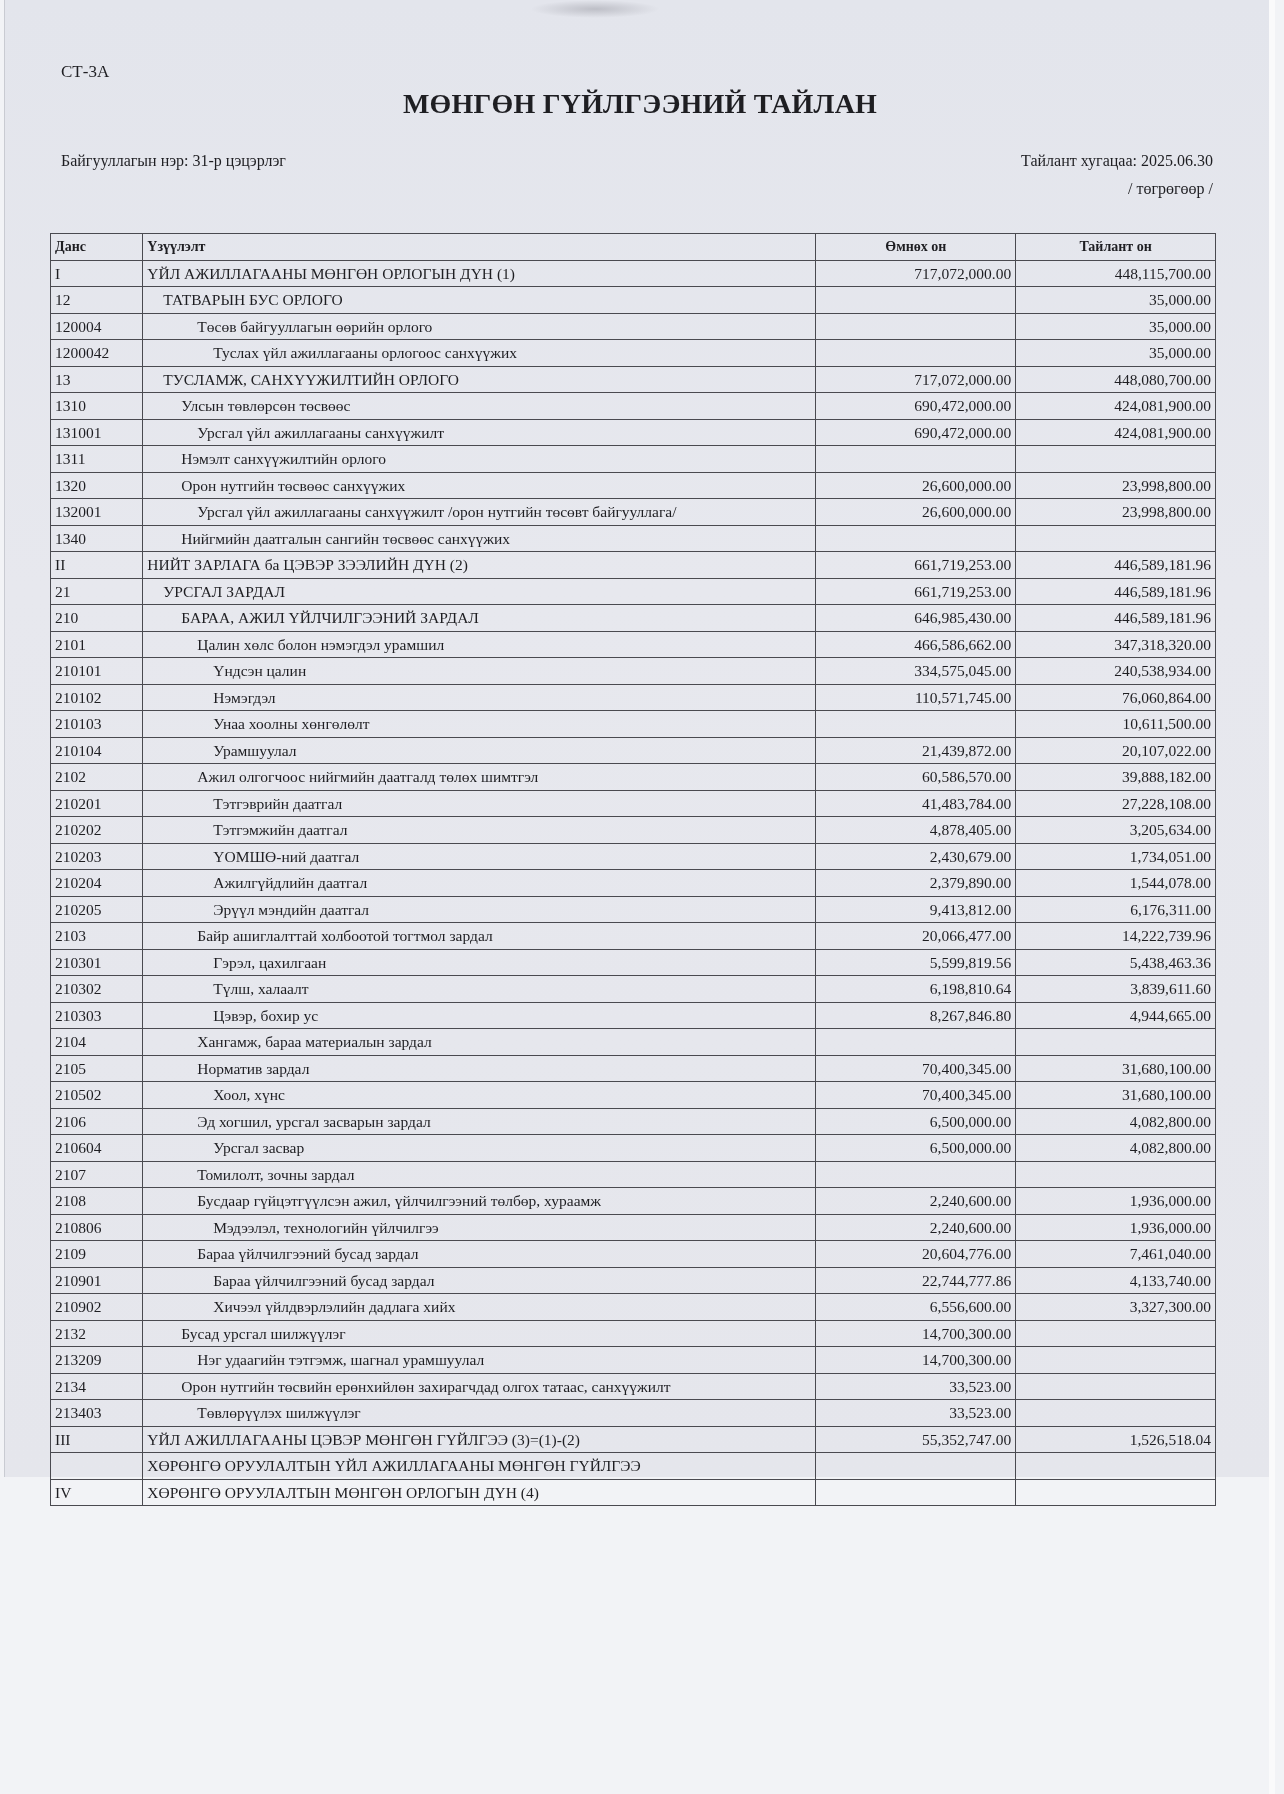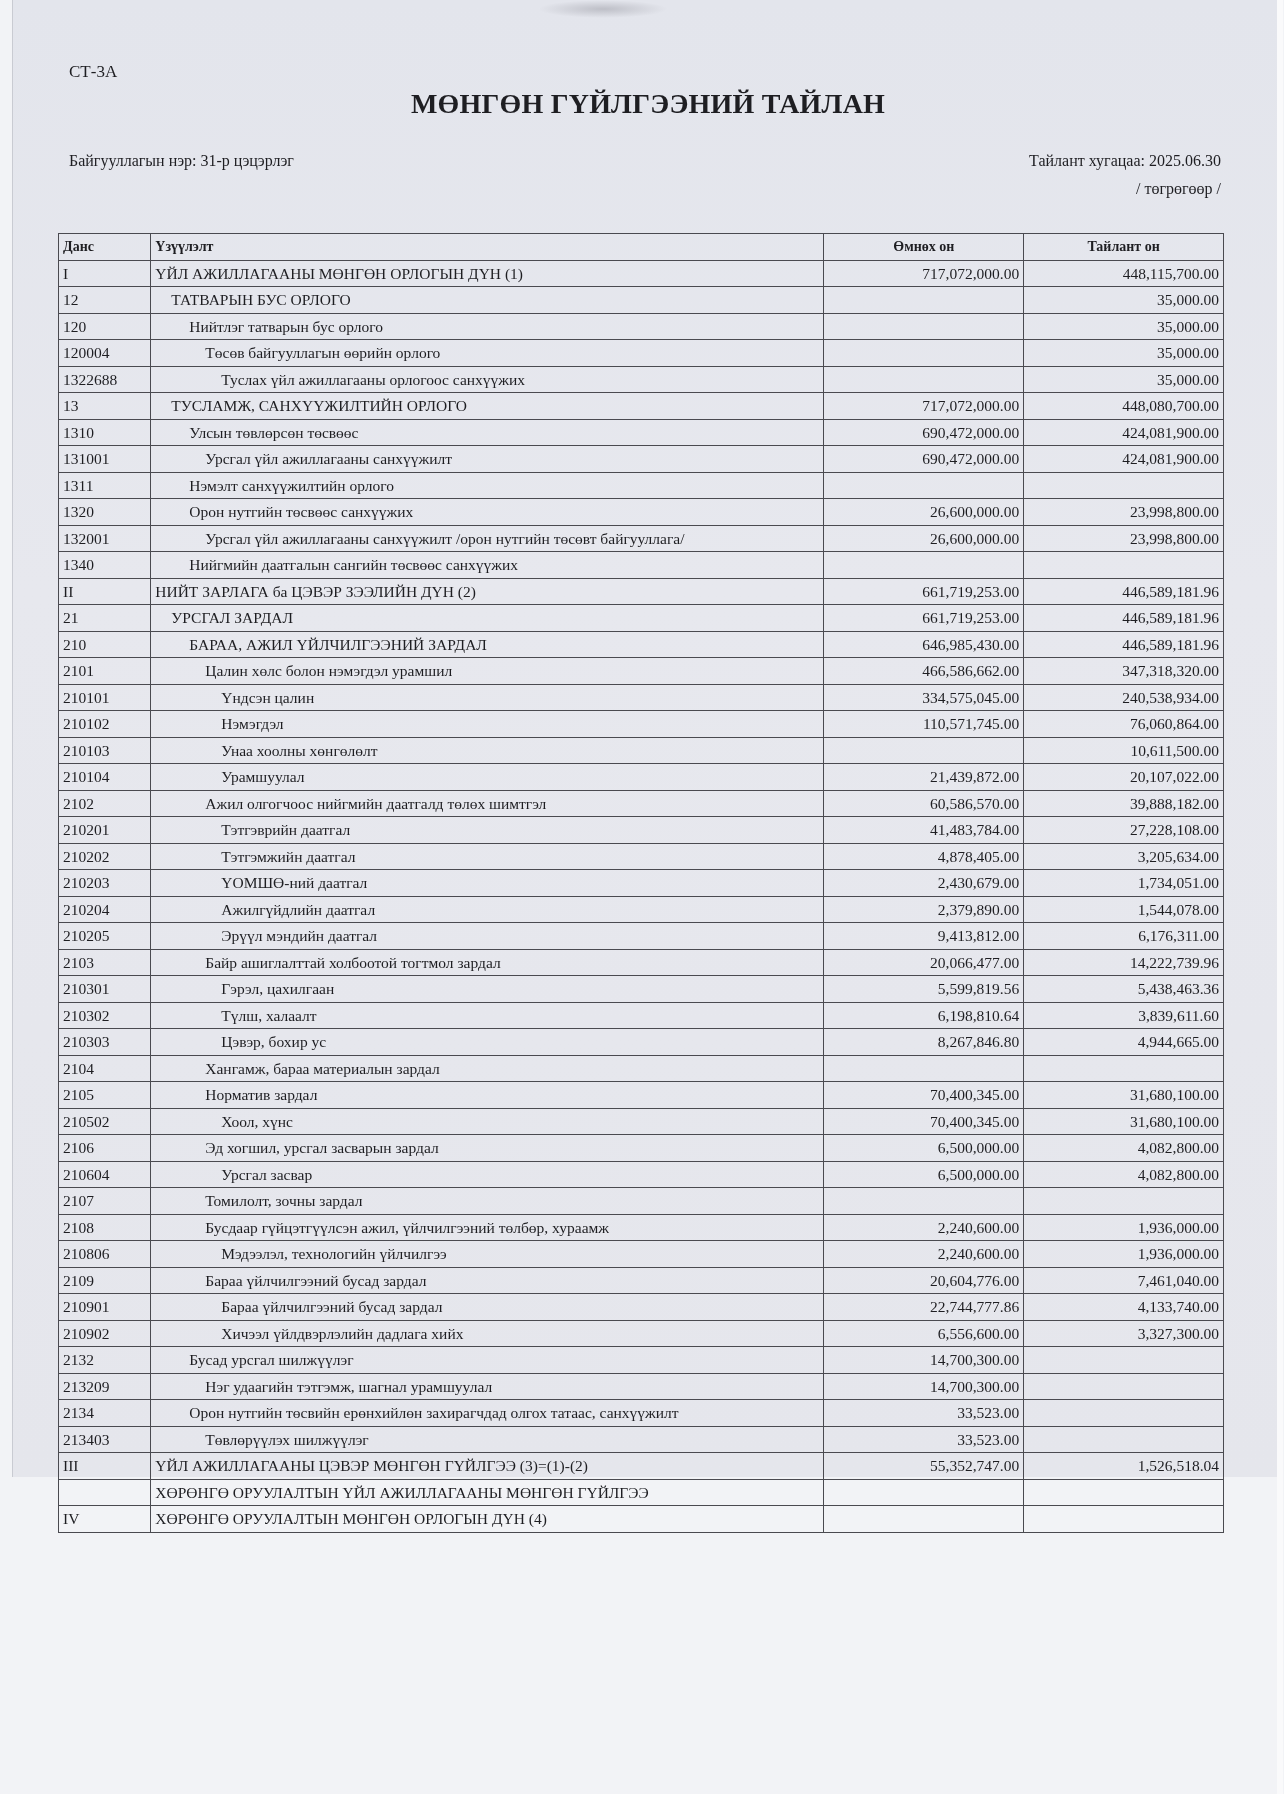--- a/index.html
+++ b/index.html
@@ -3,21 +3,21 @@
 <meta charset="utf-8">
 <style>
   html, body { margin:0; padding:0; }
   body {
     width:1284px; height:1794px; overflow:hidden;
     background:#f2f3f6;
     font-family:"Liberation Serif", "DejaVu Serif", serif;
     color:#1e1e22;
   }
   .page {
-    position:absolute; left:12px; top:0; width:1270px; height:1477px;
+    position:absolute; left:4px; top:0; width:1270px; height:1477px;
     background:linear-gradient(180deg,#e3e5ec 0%,#e7e8ee 40%,#e5e6ec 100%);
     border-left:1px solid #c9cbd2;
   }
   .edge { position:absolute; right:0; top:0; width:6px; height:1794px; background:#fafafb; }
   .form-code { position:absolute; left:56px; top:62px; font-size:17px; }
   .title {
     position:absolute; left:0; right:0; top:88px; text-align:center;
     font-size:28px; font-weight:bold; letter-spacing:0.2px;
   }
   .org { position:absolute; left:56px; top:152px; font-size:16px; }
@@ -74,33 +74,27 @@
           <td class="c-prev num">717,072,000.00</td>
           <td class="c-curr num">448,115,700.00</td>
         </tr>
         <tr>
           <td class="c-code">12</td>
           <td class="c-desc lvl1">ТАТВАРЫН БУС ОРЛОГО</td>
           <td class="c-prev num"></td>
           <td class="c-curr num">35,000.00</td>
         </tr>
         <tr>
-          <td class="c-code">120</td>
-          <td class="c-desc lvl2">Нийтлэг татварын бус орлого</td>
-          <td class="c-prev num"></td>
-          <td class="c-curr num">35,000.00</td>
-        </tr>
-        <tr>
           <td class="c-code">120004</td>
           <td class="c-desc lvl3">Төсөв байгууллагын өөрийн орлого</td>
           <td class="c-prev num"></td>
           <td class="c-curr num">35,000.00</td>
         </tr>
         <tr>
-          <td class="c-code">1322688</td>
+          <td class="c-code">1200042</td>
           <td class="c-desc lvl4">Туслах үйл ажиллагааны орлогоос санхүүжих</td>
           <td class="c-prev num"></td>
           <td class="c-curr num">35,000.00</td>
         </tr>
         <tr>
           <td class="c-code">13</td>
           <td class="c-desc lvl1">ТУСЛАМЖ, САНХҮҮЖИЛТИЙН ОРЛОГО</td>
           <td class="c-prev num">717,072,000.00</td>
           <td class="c-curr num">448,080,700.00</td>
         </tr>

